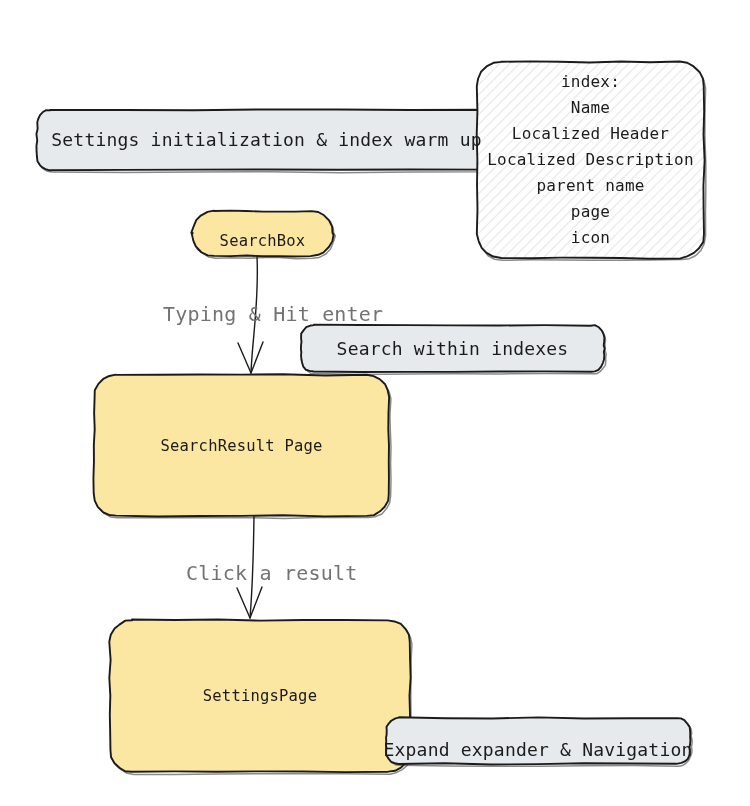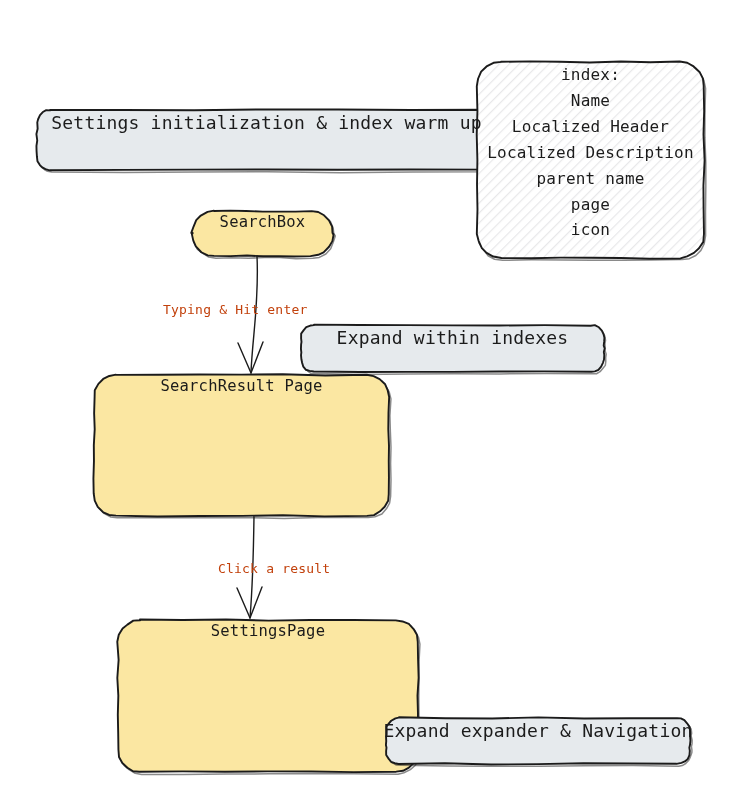--- a/index.html
+++ b/index.html
@@ -17,20 +17,21 @@
   #canvas {
     position: absolute;
     left: 0;
     top: 0;
     width: 750px;
     height: 806px;
   }
   .node {
     position: absolute;
     display: flex;
+    align-items: center;
     justify-content: center;
     box-sizing: border-box;
     pointer-events: auto;
   }
   .node-label {
     position: relative;
     z-index: 3;
     color: #1b1b1b;
     text-align: center;
     white-space: pre;
@@ -43,22 +44,22 @@
   .yellow-box .node-label {
     font-size: 15.5px;
   }
   .index-box .node-label {
     font-size: 16px;
     line-height: 1.62;
     text-align: center;
   }
   .edge-label {
     position: absolute;
-    font-size: 13px;
-    color: #c2410c;
+    font-size: 20px;
+    color: #737373;
     white-space: pre;
     z-index: 6;
     letter-spacing: 0.2px;
   }
   svg.sketch {
     position: absolute;
     left: 0;
     top: 0;
     overflow: visible;
     pointer-events: none;
@@ -112,41 +113,41 @@
         <path d="M 30.00 8.03 L 46.34 7.58 L 62.20 7.97 L 78.84 8.66 L 94.42 8.66 L 111.54 8.59 L 127.69 8.17 L 134.22 8.95 L 140.05 12.29 L 144.98 17.40 L 148.13 23.68 L 148.50 29.90 L 148.75 30.22 L 149.37 30.76 L 149.67 31.21 L 149.70 31.32 L 148.76 30.72 L 149.61 31.42 L 148.41 38.12 L 145.06 43.76 L 139.61 49.30 L 134.28 51.79 L 126.53 53.16 L 110.21 53.52 L 94.88 53.28 L 79.13 53.27 L 63.08 52.50 L 46.36 53.11 L 29.99 52.92 L 23.72 52.35 L 17.33 49.24 L 11.83 43.44 L 9.30 37.64 L 7.81 30.87 L 7.97 31.50 L 7.90 30.28 L 8.57 30.49 L 8.17 29.89 L 8.71 29.89 L 7.29 29.92 L 9.57 23.54 L 12.21 17.09 L 16.80 12.55 L 23.54 8.87 L 29.88 7.60 Z" fill="#fbe7a2" stroke="#1b1b1b" stroke-width="1.9" stroke-linecap="round" stroke-linejoin="round"></path>
       </svg>
       <div class="node-label">SearchBox</div>
     </div>
     <div class="node label-box" style="left: 301px; top: 325px; width: 303px; height: 47px;">
       <svg class="sketch" width="319" height="63" style="left: -8px; top: -8px;">
         <defs></defs>
         <path d="M 22.50 10.44 L 68.19 10.06 L 115.15 9.82 L 161.29 9.83 L 207.85 9.95 L 252.83 10.19 L 299.32 9.46 L 303.10 10.89 L 307.47 12.50 L 309.92 15.24 L 311.71 18.91 L 312.53 23.28 L 311.97 26.68 L 312.20 30.38 L 311.86 33.09 L 313.21 37.24 L 312.71 40.63 L 312.77 44.63 L 312.34 48.36 L 309.99 51.21 L 307.03 54.65 L 303.45 56.77 L 299.35 56.71 L 253.70 56.54 L 206.85 56.93 L 161.16 56.71 L 115.19 56.88 L 68.41 57.44 L 22.26 56.51 L 18.10 56.55 L 15.13 54.42 L 11.83 51.12 L 9.75 47.50 L 9.10 44.32 L 9.54 39.89 L 9.94 36.41 L 9.27 33.97 L 9.68 30.10 L 10.08 27.21 L 9.31 23.33 L 9.93 18.89 L 11.54 14.90 L 15.13 12.57 L 18.98 10.49 L 22.58 10.28 Z" fill="none" stroke="#2a2a2a" stroke-width="1.5" stroke-linecap="round" stroke-linejoin="round" opacity="0.55"></path>
         <path d="M 21.00 7.67 L 66.42 8.05 L 113.89 8.16 L 159.07 8.33 L 206.27 8.51 L 251.74 8.12 L 297.65 8.72 L 301.80 8.12 L 305.88 10.26 L 308.85 13.60 L 310.49 17.09 L 311.43 20.71 L 311.13 24.89 L 310.72 28.63 L 311.72 31.46 L 310.82 35.09 L 311.29 37.95 L 311.02 42.46 L 309.95 45.79 L 308.14 49.69 L 305.43 52.87 L 301.91 54.38 L 298.37 54.73 L 251.25 54.38 L 206.07 54.51 L 159.65 54.91 L 113.15 54.90 L 67.02 54.94 L 20.80 54.56 L 16.51 53.86 L 12.94 52.77 L 10.31 49.65 L 9.13 45.72 L 8.38 42.25 L 8.03 38.24 L 8.34 35.41 L 7.93 31.86 L 8.12 27.29 L 8.50 24.78 L 8.10 21.46 L 8.16 16.57 L 10.71 13.16 L 13.24 10.22 L 17.44 8.56 L 20.85 8.12 Z" fill="#e6eaed" stroke="#1b1b1b" stroke-width="1.9" stroke-linecap="round" stroke-linejoin="round"></path>
       </svg>
-      <div class="node-label">Expand within indexes</div>
+      <div class="node-label">Search within indexes</div>
     </div>
     <div class="node yellow-box" style="left: 94px; top: 375px; width: 295px; height: 141px;">
       <svg class="sketch" width="311" height="157" style="left: -8px; top: -8px;">
         <defs></defs>
         <path d="M 31.50 10.13 L 72.78 10.59 L 115.28 9.68 L 156.47 9.70 L 198.42 10.00 L 240.34 9.99 L 281.86 10.74 L 289.37 11.41 L 295.78 13.92 L 299.81 19.21 L 303.21 24.95 L 304.93 31.87 L 303.89 48.61 L 304.37 64.72 L 304.99 80.21 L 304.60 96.43 L 304.99 112.94 L 304.60 129.40 L 303.59 136.19 L 300.55 141.51 L 295.90 147.03 L 288.91 149.77 L 282.23 150.51 L 240.10 150.29 L 198.10 151.59 L 157.38 150.45 L 115.87 150.83 L 73.55 150.66 L 31.16 150.67 L 24.80 149.96 L 18.40 146.70 L 13.50 141.77 L 10.40 136.30 L 9.93 129.07 L 9.62 112.55 L 8.81 96.66 L 9.30 80.71 L 9.89 64.18 L 10.18 47.47 L 9.71 32.68 L 10.94 25.16 L 13.87 19.25 L 18.54 14.39 L 25.01 11.56 L 31.94 9.96 Z" fill="none" stroke="#2a2a2a" stroke-width="1.5" stroke-linecap="round" stroke-linejoin="round" opacity="0.55"></path>
         <path d="M 30.00 7.92 L 72.19 7.76 L 113.22 7.44 L 155.58 7.64 L 196.75 7.30 L 239.35 8.46 L 280.84 7.74 L 287.58 9.14 L 293.62 12.09 L 299.16 17.28 L 301.64 23.04 L 303.16 30.02 L 302.48 46.16 L 302.29 62.29 L 302.99 78.71 L 302.77 94.58 L 302.93 110.58 L 302.73 127.42 L 302.17 133.80 L 298.69 139.79 L 294.03 144.32 L 287.99 148.12 L 281.00 148.89 L 238.45 149.41 L 196.87 148.31 L 156.09 148.84 L 114.36 148.96 L 71.65 149.56 L 30.01 148.63 L 23.14 147.95 L 17.31 145.31 L 11.75 139.83 L 8.74 133.69 L 7.69 126.48 L 7.42 111.45 L 7.95 93.99 L 7.82 78.25 L 8.70 62.32 L 8.13 46.26 L 8.61 29.82 L 8.76 23.16 L 12.39 16.87 L 17.21 11.96 L 23.31 8.95 L 29.89 7.69 Z" fill="#fbe7a2" stroke="#1b1b1b" stroke-width="1.9" stroke-linecap="round" stroke-linejoin="round"></path>
       </svg>
       <div class="node-label">SearchResult Page</div>
     </div>
-    <div class="node yellow-box" style="left: 110px; top: 620px; width: 300px; height: 152px; margin-left: 8px;">
+    <div class="node yellow-box" style="left: 110px; top: 620px; width: 300px; height: 152px;">
       <svg class="sketch" width="316" height="168" style="left: -8px; top: -8px;">
         <defs></defs>
         <path d="M 31.50 10.16 L 73.53 10.58 L 116.31 9.92 L 159.51 9.88 L 202.22 9.64 L 245.21 10.07 L 288.08 10.15 L 294.16 11.36 L 300.49 13.83 L 305.13 18.72 L 308.58 25.60 L 309.93 32.17 L 309.05 49.70 L 308.94 68.36 L 308.78 86.73 L 308.98 103.29 L 310.09 122.26 L 309.44 139.28 L 308.91 146.81 L 305.39 153.20 L 300.33 157.60 L 293.91 160.72 L 287.96 162.32 L 244.10 161.79 L 202.36 161.77 L 159.18 161.80 L 116.08 162.11 L 73.43 162.50 L 31.55 162.46 L 25.14 161.28 L 19.08 157.70 L 14.18 153.37 L 10.18 146.52 L 9.93 140.31 L 9.92 121.26 L 9.69 104.19 L 9.42 85.43 L 9.74 68.37 L 9.68 49.70 L 9.20 31.41 L 10.83 24.82 L 13.43 19.45 L 18.54 14.01 L 24.68 11.39 L 31.54 9.69 Z" fill="none" stroke="#2a2a2a" stroke-width="1.5" stroke-linecap="round" stroke-linejoin="round" opacity="0.55"></path>
         <path d="M 30.00 7.45 L 72.77 7.97 L 115.98 7.53 L 158.64 8.66 L 200.45 8.06 L 243.22 7.94 L 285.79 8.36 L 292.55 9.44 L 298.86 11.93 L 303.59 17.04 L 306.94 22.88 L 307.76 29.82 L 308.07 47.28 L 308.63 65.90 L 307.48 83.66 L 307.97 101.31 L 307.90 120.19 L 308.25 138.47 L 307.28 145.19 L 303.53 151.13 L 298.96 155.65 L 293.02 158.81 L 286.22 159.68 L 243.73 160.10 L 201.28 159.51 L 157.97 159.37 L 114.71 159.73 L 72.60 159.42 L 29.35 159.74 L 23.08 159.21 L 17.42 155.75 L 12.32 151.07 L 8.99 144.94 L 8.44 137.80 L 8.18 120.32 L 7.81 102.72 L 8.32 83.66 L 7.32 65.96 L 8.62 47.83 L 7.28 29.75 L 8.77 22.82 L 12.59 16.58 L 17.42 12.63 L 23.30 8.63 L 30.13 8.27 Z" fill="#fbe7a2" stroke="#1b1b1b" stroke-width="1.9" stroke-linecap="round" stroke-linejoin="round"></path>
       </svg>
       <div class="node-label">SettingsPage</div>
     </div>
     <div class="node label-box" style="left: 386px; top: 718px; width: 304px; height: 64px;">
       <svg class="sketch" width="320" height="62" style="left: -8px; top: -8px;">
         <defs></defs>
         <path d="M 22.50 10.25 L 69.44 10.43 L 114.81 10.41 L 161.76 9.27 L 208.26 9.56 L 253.91 10.66 L 299.76 9.50 L 304.68 10.46 L 307.68 12.35 L 310.60 15.36 L 313.25 19.27 L 313.65 23.41 L 313.06 25.79 L 314.14 30.11 L 314.05 33.63 L 313.45 36.49 L 313.94 40.08 L 313.87 42.50 L 312.39 46.87 L 310.80 50.14 L 307.73 53.51 L 304.23 55.57 L 300.73 56.29 L 254.70 55.61 L 207.71 55.63 L 161.09 56.35 L 114.87 56.14 L 69.22 56.03 L 23.03 55.30 L 18.36 55.06 L 15.08 53.03 L 12.29 51.02 L 10.47 46.79 L 9.74 43.34 L 9.22 39.81 L 9.30 35.93 L 8.76 33.44 L 9.30 30.38 L 9.44 26.66 L 10.20 23.38 L 10.56 19.28 L 11.74 15.42 L 14.89 12.86 L 18.68 10.72 L 22.95 9.87 Z" fill="none" stroke="#2a2a2a" stroke-width="1.5" stroke-linecap="round" stroke-linejoin="round" opacity="0.55"></path>
         <path d="M 21.00 7.30 L 67.37 8.18 L 114.19 8.50 L 160.26 7.40 L 206.11 8.45 L 252.40 8.32 L 299.06 8.11 L 302.86 8.41 L 306.37 10.13 L 309.07 13.32 L 311.68 17.15 L 312.16 21.50 L 312.24 23.89 L 312.19 27.68 L 312.44 30.60 L 312.03 34.60 L 311.34 37.72 L 311.81 40.85 L 311.46 45.15 L 309.83 48.94 L 306.86 51.44 L 303.44 52.86 L 298.55 53.81 L 252.00 53.46 L 205.60 53.26 L 159.98 54.16 L 113.19 54.54 L 66.81 53.26 L 20.49 54.00 L 16.78 53.20 L 13.30 51.99 L 10.73 48.89 L 8.19 45.07 L 8.12 41.01 L 8.50 37.66 L 7.91 34.98 L 8.24 31.16 L 8.06 27.16 L 8.62 24.78 L 8.70 20.46 L 8.51 16.81 L 10.91 13.27 L 13.20 10.75 L 17.44 8.34 L 20.61 7.63 Z" fill="#e6eaed" stroke="#1b1b1b" stroke-width="1.9" stroke-linecap="round" stroke-linejoin="round"></path>
       </svg>
       <div class="node-label">Expand expander &amp; Navigation</div>
     </div>
     <div class="edge-label" style="left: 163px; top: 302px;">Typing &amp; Hit enter</div>
-    <div class="edge-label" style="left: 186px; top: 561px; margin-left: 32px;">Click a result</div>
+    <div class="edge-label" style="left: 186px; top: 561px;">Click a result</div>
   </div>
 
 </body></html>

